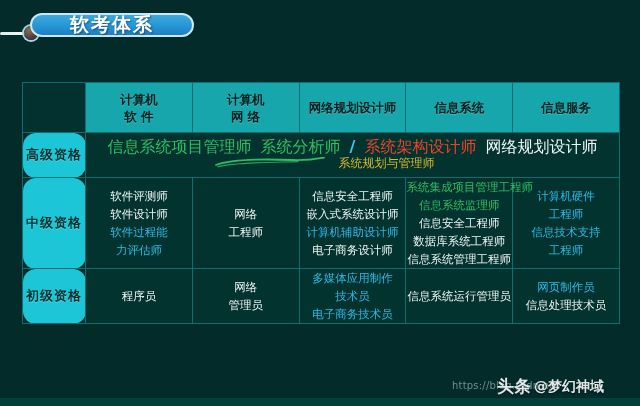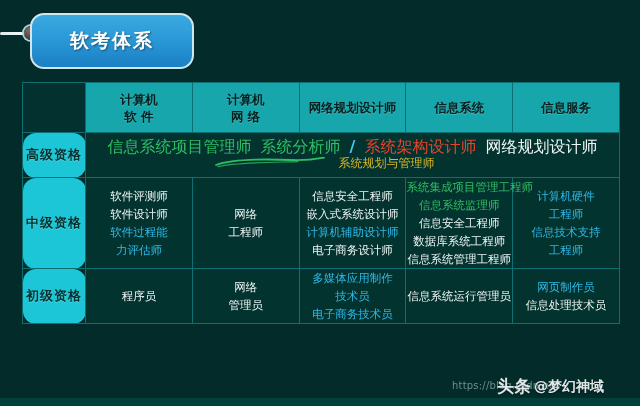--- a/index.html
+++ b/index.html
@@ -41,21 +41,21 @@
     height: 14px;
     border-radius: 50%;
     background: radial-gradient(circle at 35% 32%, #8a6a5a 0%, #55403a 55%, #2b2420 100%);
     box-shadow: 0 0 0 2px #9fd8ea;
   }
   #title-banner {
     position: absolute;
     left: 30px;
     top: 7px;
     width: 164px;
-    height: 56px;
+    height: 24px;
     border-radius: 14px;
     background: linear-gradient(to bottom, #3ba9e0 0%, #2b9bd8 42%, #1b7fc4 100%);
     border: 2px solid #cfe6ef;
     box-sizing: border-box;
     display: flex;
     align-items: center;
     justify-content: center;
   }
   #title-banner-text {
     color: #ffffff;

